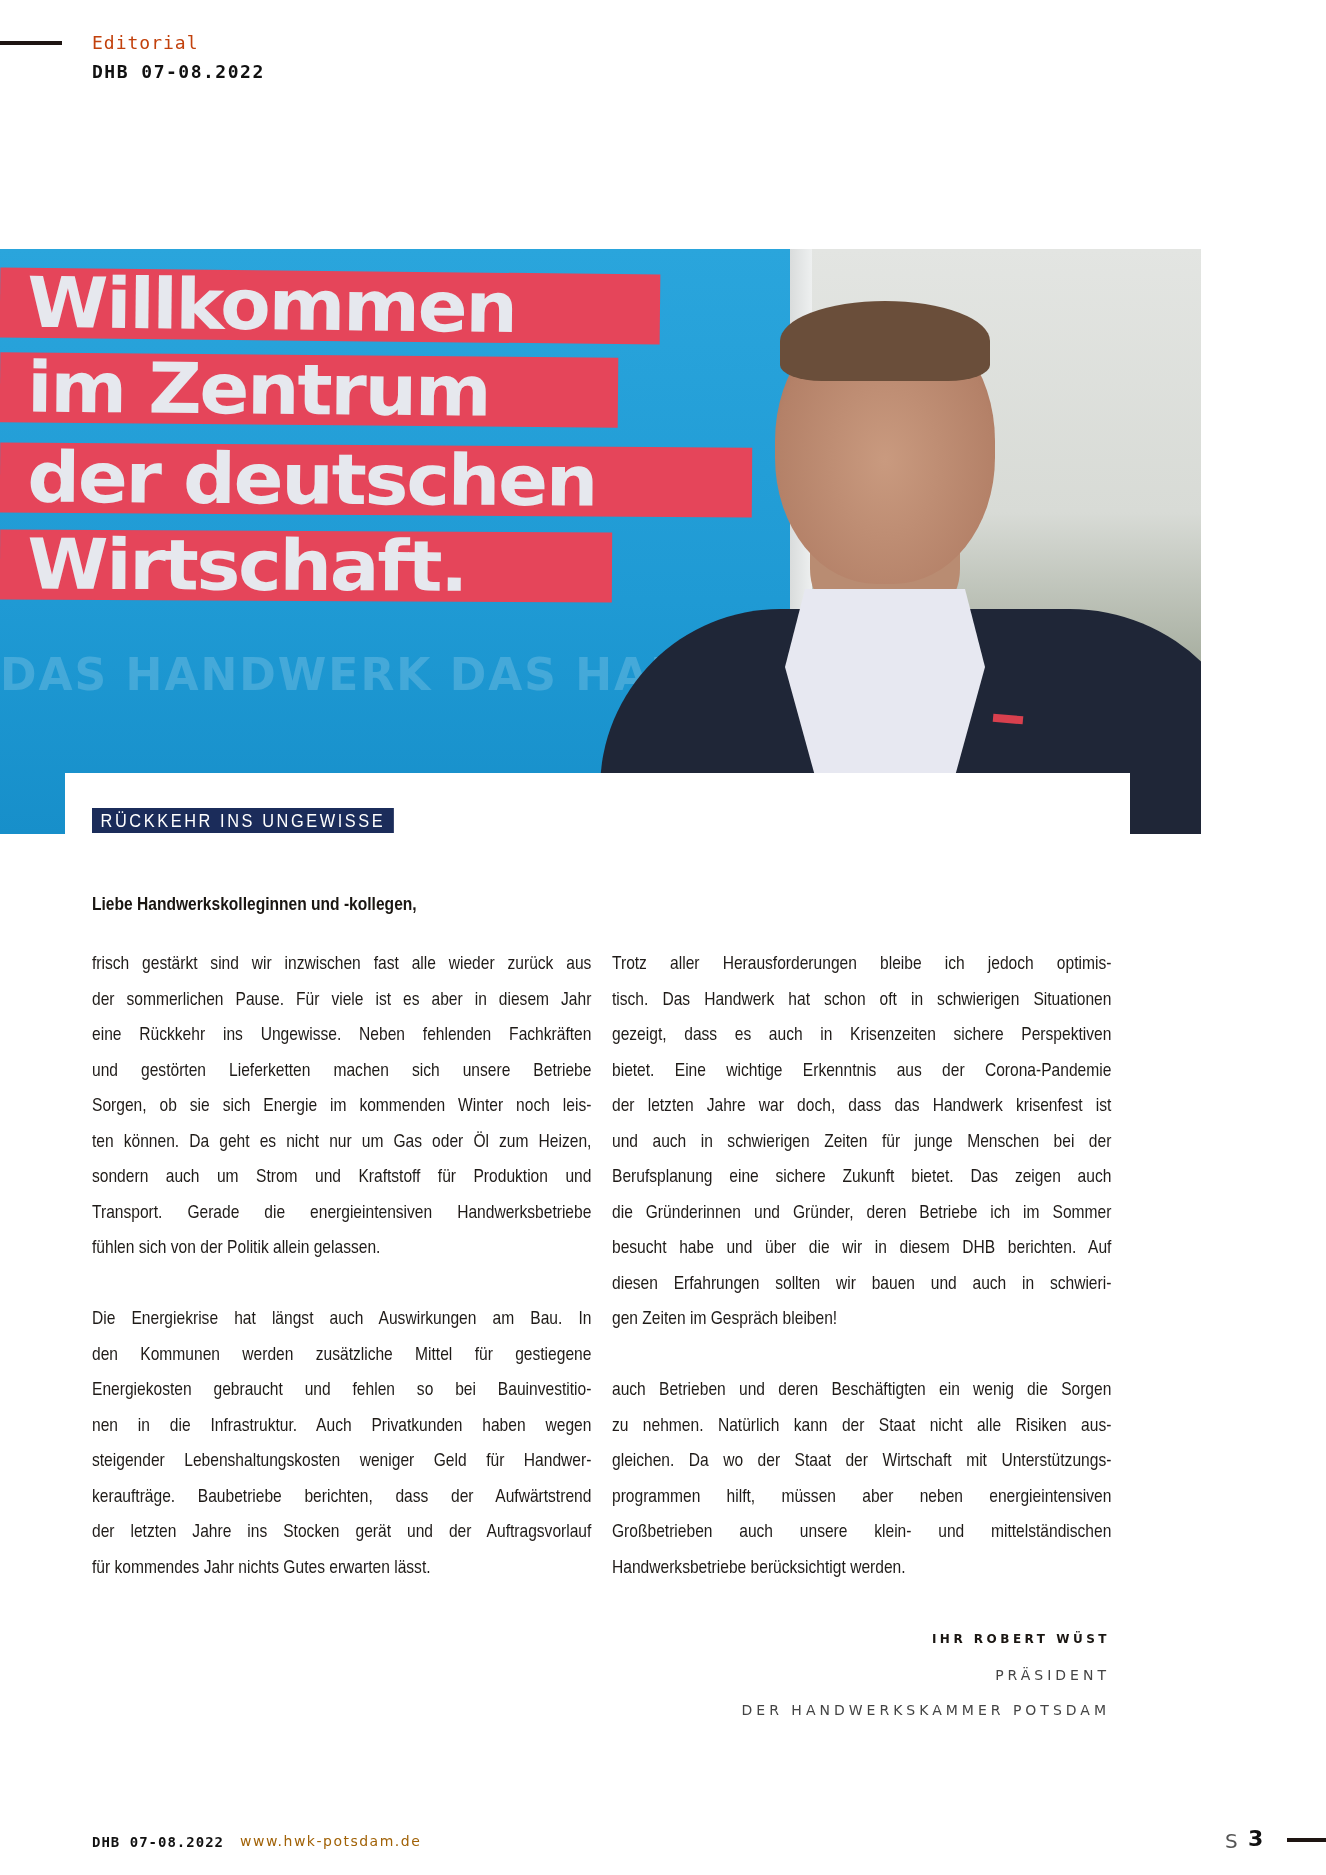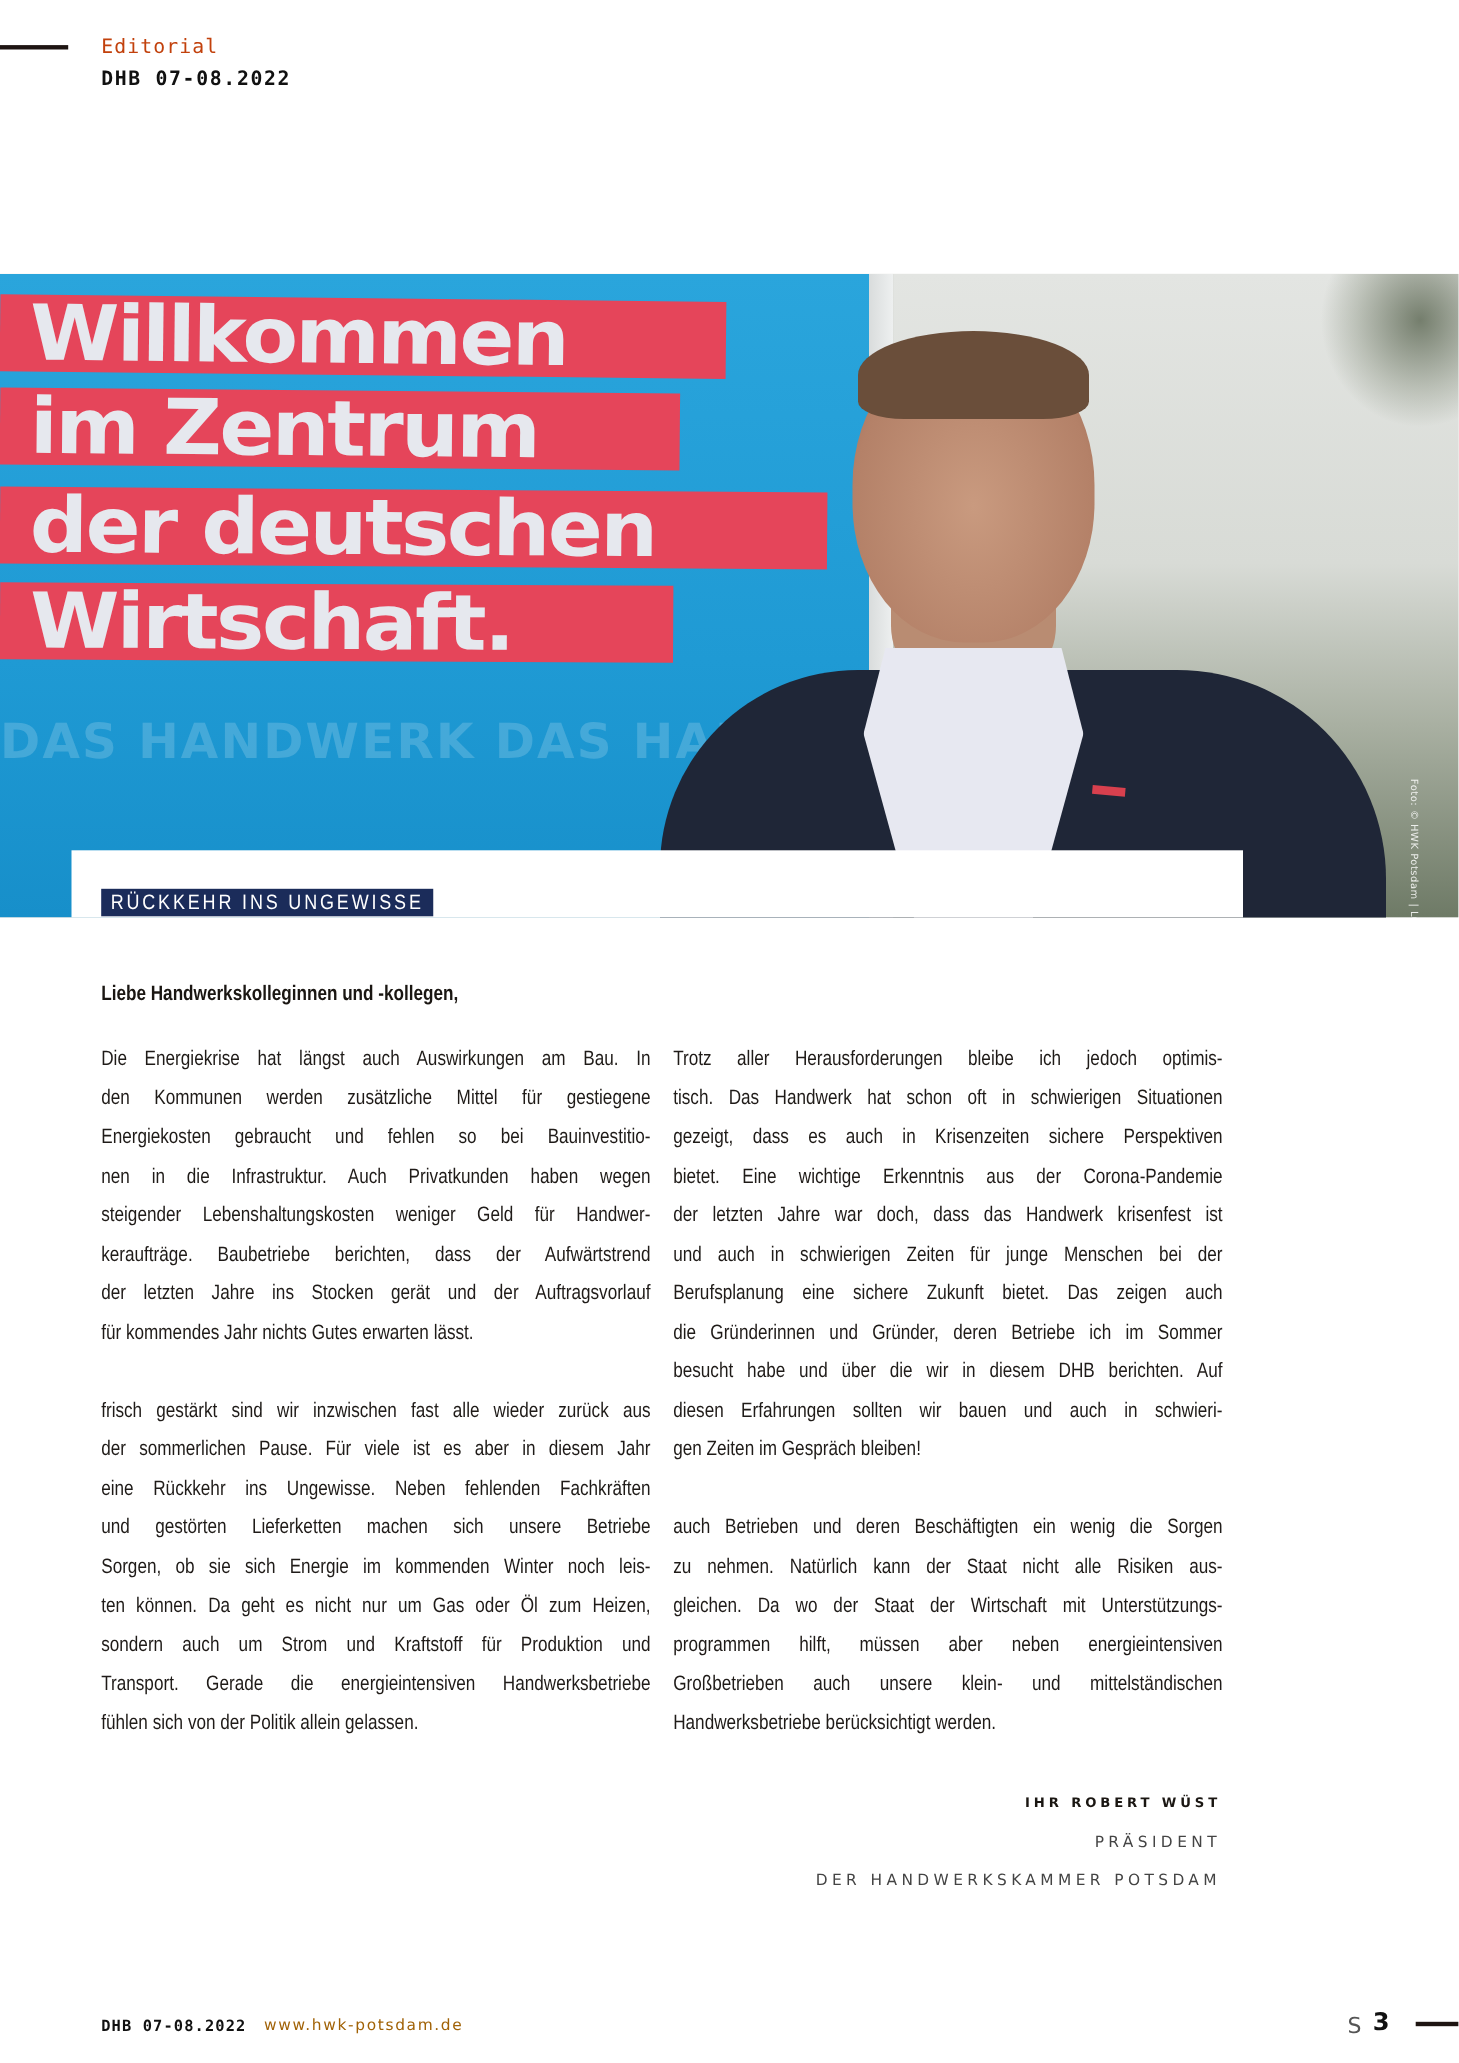--- a/index.html
+++ b/index.html
@@ -4,21 +4,21 @@
 <style>
   html, body { margin: 0; padding: 0; background: #ffffff; }
   body { width: 1326px; height: 1875px; position: relative; overflow: hidden; font-family: "DejaVu Sans", sans-serif; color: #1d1a17; }
 
   
   .top-rule { position: absolute; left: 0; top: 41px; width: 62px; height: 4px; background: #1e1512; }
   .hdr-section { position: absolute; left: 92px; top: 32px; font-family: "DejaVu Sans Mono", monospace; font-size: 18px; letter-spacing: 1px; color: #c2410c; }
   .hdr-issue { position: absolute; left: 92px; top: 61px; font-family: "DejaVu Sans Mono", monospace; font-weight: bold; font-size: 18px; letter-spacing: 1.5px; color: #111; }
 
   
-  .hero { position: absolute; left: 0; top: 249px; width: 1326px; height: 585px; overflow: hidden; background: #c9cbc6; }
+  .hero { position: absolute; left: 0; top: 249px; width: 1201px; height: 585px; overflow: hidden; background: #c9cbc6; }
   .hero .sign { position: absolute; left: 0; top: 0; width: 790px; height: 585px; background: linear-gradient(180deg, #2aa5dc 0%, #1f9ad4 60%, #178fca 100%); }
   .hero .sign-edge { position: absolute; left: 790px; top: 0; width: 22px; height: 585px; background: linear-gradient(90deg,#d9dcdc,#eef0f0); }
   .hero .bg-right { position: absolute; left: 812px; top: 0; width: 514px; height: 585px; background: linear-gradient(180deg, #e3e5e2 0%, #d8dbd6 45%, #a9b0a2 70%, #6e7a66 100%); }
   .hero .tree { position: absolute; left: 1200px; top: 0; width: 130px; height: 140px; background: radial-gradient(ellipse at 70% 30%, rgba(80,92,70,0.75) 0%, rgba(120,130,110,0.35) 45%, rgba(0,0,0,0) 70%); }
   .hero .slogan-line { position: absolute; left: 0; height: 70px; background: #e5455a; display: flex; align-items: center; }
   .hero .slogan-line span { font-family: "DejaVu Sans", sans-serif; font-weight: bold; font-size: 70px; letter-spacing: -2px; color: #e6e8ee; padding-left: 26px; white-space: nowrap; line-height: 1; transform: scaleX(1.05); transform-origin: left center; }
   .hero .slogan-1 { top: 22px; width: 660px; transform: rotate(0.6deg); }
   .hero .slogan-2 { top: 106px; width: 618px; transform: rotate(0.5deg); }
   .hero .slogan-3 { top: 196px; width: 752px; transform: rotate(0.4deg); }
   .hero .slogan-4 { top: 282px; width: 612px; transform: rotate(0.3deg); }
@@ -99,39 +99,39 @@
 </div>
 <div class="photo-credit">Foto: © HWK Potsdam | Lüder</div>
 
 <div class="panel-cut"></div>
 <div class="section-label">RÜCKKEHR INS UNGEWISSE</div>
 
 <div class="salutation">Liebe Handwerkskolleginnen und -kollegen,</div>
 
 <div class="col col-left">
   <div class="para">
-    <span class="line">Die Energiekrise hat längst auch Auswirkungen am Bau. In</span>
-    <span class="line">den Kommunen werden zusätzliche Mittel für gestiegene</span>
-    <span class="line">Energiekosten gebraucht und fehlen so bei Bauinvestitio-</span>
-    <span class="line">nen in die Infrastruktur. Auch Privatkunden haben wegen</span>
-    <span class="line">steigender Lebenshaltungskosten weniger Geld für Handwer-</span>
-    <span class="line">keraufträge. Baubetriebe berichten, dass der Aufwärtstrend</span>
-    <span class="line">der letzten Jahre ins Stocken gerät und der Auftragsvorlauf</span>
-    <span class="line last">für kommendes Jahr nichts Gutes erwarten lässt.</span>
-  </div>
-  <div class="para">
     <span class="line">frisch gestärkt sind wir inzwischen fast alle wieder zurück aus</span>
     <span class="line">der sommerlichen Pause. Für viele ist es aber in diesem Jahr</span>
     <span class="line">eine Rückkehr ins Ungewisse. Neben fehlenden Fachkräften</span>
     <span class="line">und gestörten Lieferketten machen sich unsere Betriebe</span>
     <span class="line">Sorgen, ob sie sich Energie im kommenden Winter noch leis-</span>
     <span class="line">ten können. Da geht es nicht nur um Gas oder Öl zum Heizen,</span>
     <span class="line">sondern auch um Strom und Kraftstoff für Produktion und</span>
     <span class="line">Transport. Gerade die energieintensiven Handwerksbetriebe</span>
     <span class="line last">fühlen sich von der Politik allein gelassen.</span>
+  </div>
+  <div class="para">
+    <span class="line">Die Energiekrise hat längst auch Auswirkungen am Bau. In</span>
+    <span class="line">den Kommunen werden zusätzliche Mittel für gestiegene</span>
+    <span class="line">Energiekosten gebraucht und fehlen so bei Bauinvestitio-</span>
+    <span class="line">nen in die Infrastruktur. Auch Privatkunden haben wegen</span>
+    <span class="line">steigender Lebenshaltungskosten weniger Geld für Handwer-</span>
+    <span class="line">keraufträge. Baubetriebe berichten, dass der Aufwärtstrend</span>
+    <span class="line">der letzten Jahre ins Stocken gerät und der Auftragsvorlauf</span>
+    <span class="line last">für kommendes Jahr nichts Gutes erwarten lässt.</span>
   </div>
 </div>
 
 <div class="col col-right">
   <div class="para">
     <span class="line">Trotz aller Herausforderungen bleibe ich jedoch optimis-</span>
     <span class="line">tisch. Das Handwerk hat schon oft in schwierigen Situationen</span>
     <span class="line">gezeigt, dass es auch in Krisenzeiten sichere Perspektiven</span>
     <span class="line">bietet. Eine wichtige Erkenntnis aus der Corona-Pandemie</span>
     <span class="line">der letzten Jahre war doch, dass das Handwerk krisenfest ist</span>

